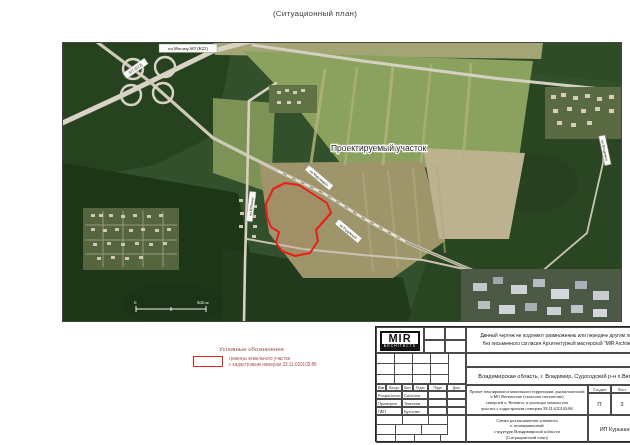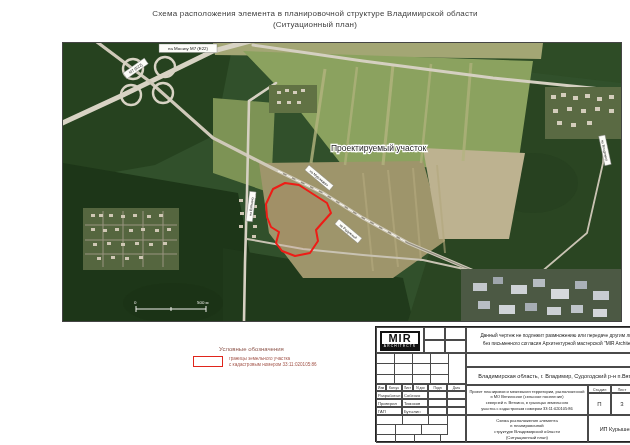--- a/index.html
+++ b/index.html
@@ -29,21 +29,20 @@
   .grid5>div{width:18px;height:10.3px;border-right:0.6px solid #4a4a4a;border-bottom:0.6px solid #4a4a4a;box-sizing:border-box;}
   .gridF{display:flex;flex-wrap:wrap;}
   .gridF>div{height:9.3px;border-right:0.6px solid #4a4a4a;border-bottom:0.6px solid #4a4a4a;box-sizing:border-box;}
 </style>
 </head>
 <body>
 
 <div class="sheet">
 
   <div class="page-title">
-    <div>Схема расположения элемента в планировочной структуре Владимирской области</div>
     <div>(Ситуационный план)</div>
   </div>
 
   <div class="map">
     <svg width="558" height="278" viewBox="0 0 558 278">
 
       <rect x="0" y="0" width="558" height="278" fill="#31502b"></rect>
       <g>
         <polygon points="0,0 170,0 152,92 92,122 0,138" fill="#26421f"></polygon>
         <polygon points="0,120 175,150 200,278 0,278" fill="#1d3618"></polygon>

